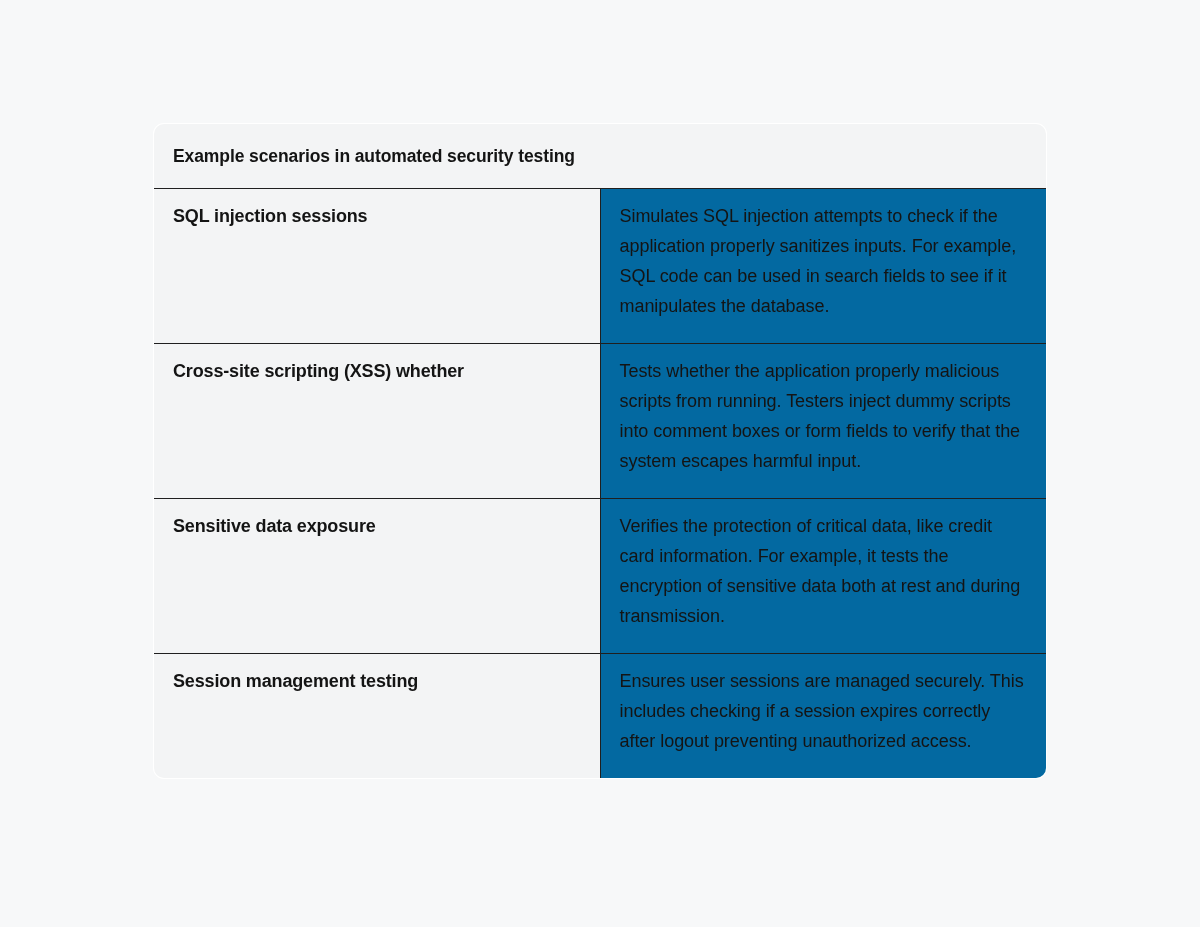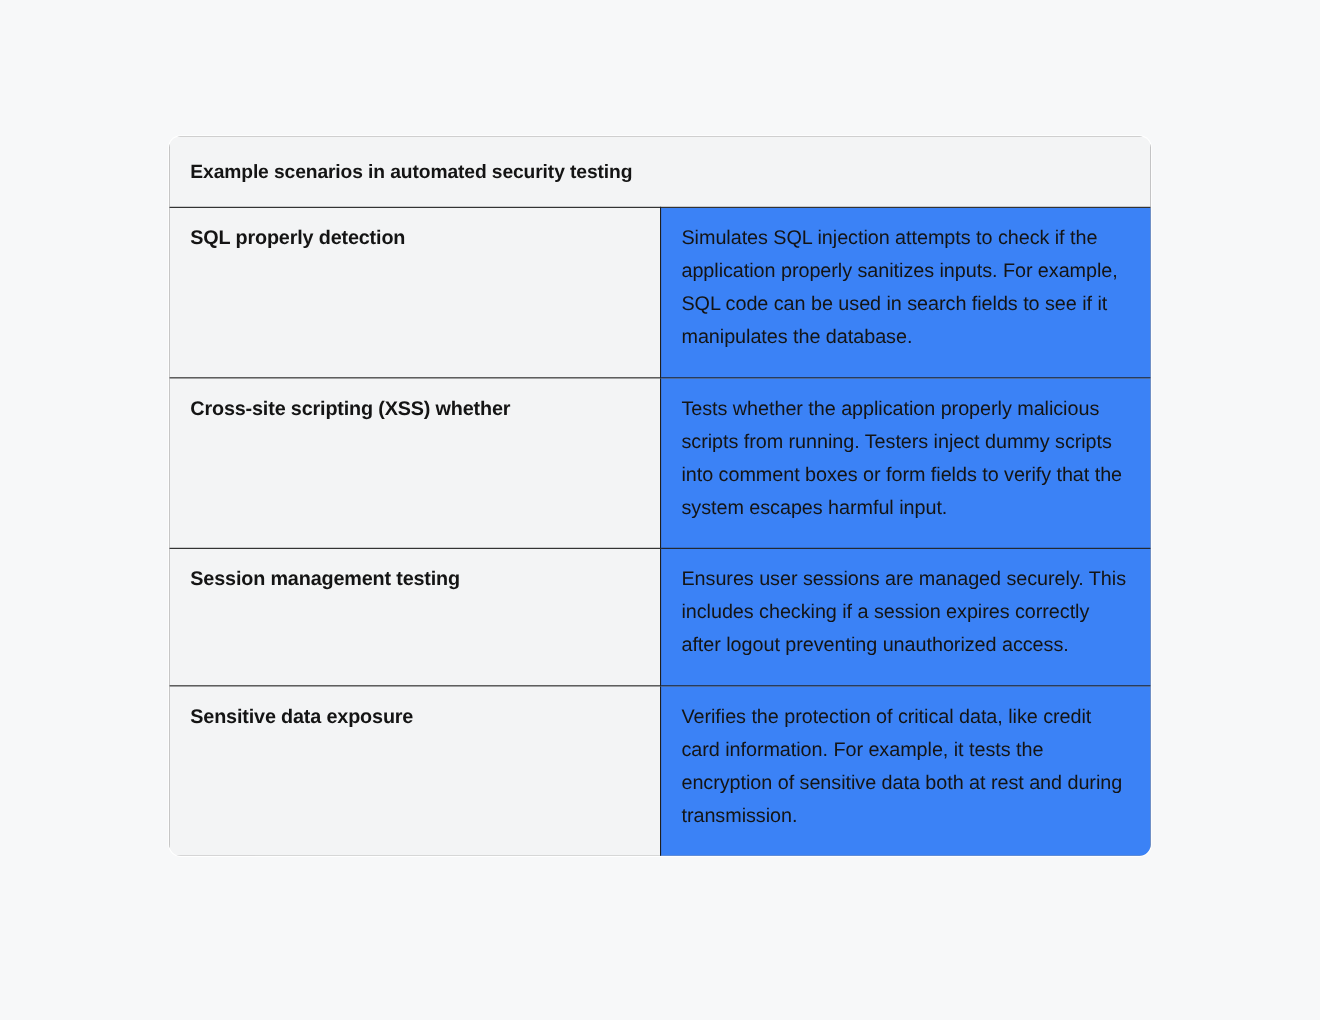--- a/index.html
+++ b/index.html
@@ -72,50 +72,50 @@
   td.scenario-name {
     width: 355px;
     background: #f3f4f5;
     border-right: 1px solid #1f1f1f;
     font-weight: bold;
     letter-spacing: -0.15px;
     padding-right: 14px;
   }
 
   td.scenario-desc {
-    background: #3b82f6;
+    background: #0369a1;
     font-weight: normal;
     letter-spacing: -0.05px;
     padding-right: 22px;
   }
 </style>
 </head>
 <body>
 
 <div class="page">
   <div class="table-wrap">
     <table class="scenarios">
       <thead>
         <tr>
           <th colspan="2">Example scenarios in automated security testing</th>
         </tr>
       </thead>
       <tbody>
         <tr>
-          <td class="scenario-name">SQL properly detection</td>
+          <td class="scenario-name">SQL injection sessions</td>
           <td class="scenario-desc">Simulates SQL injection attempts to check if the application properly sanitizes inputs. For example, SQL code can be used in search fields to see if it manipulates the database.</td>
         </tr>
         <tr>
           <td class="scenario-name">Cross-site scripting (XSS) whether</td>
           <td class="scenario-desc">Tests whether the application properly malicious scripts from running. Testers inject dummy scripts into comment boxes or form fields to verify that the system escapes harmful input.</td>
         </tr>
         <tr>
+          <td class="scenario-name">Sensitive data exposure</td>
+          <td class="scenario-desc">Verifies the protection of critical data, like credit card information. For example, it tests the encryption of sensitive data both at rest and during transmission.</td>
+        </tr>
+        <tr>
           <td class="scenario-name">Session management testing</td>
           <td class="scenario-desc">Ensures user sessions are managed securely. This includes checking if a session expires correctly after logout preventing unauthorized access.</td>
-        </tr>
-        <tr>
-          <td class="scenario-name">Sensitive data exposure</td>
-          <td class="scenario-desc">Verifies the protection of critical data, like credit card information. For example, it tests the encryption of sensitive data both at rest and during transmission.</td>
         </tr>
       </tbody>
     </table>
   </div>
 </div>
 
 </body></html>

